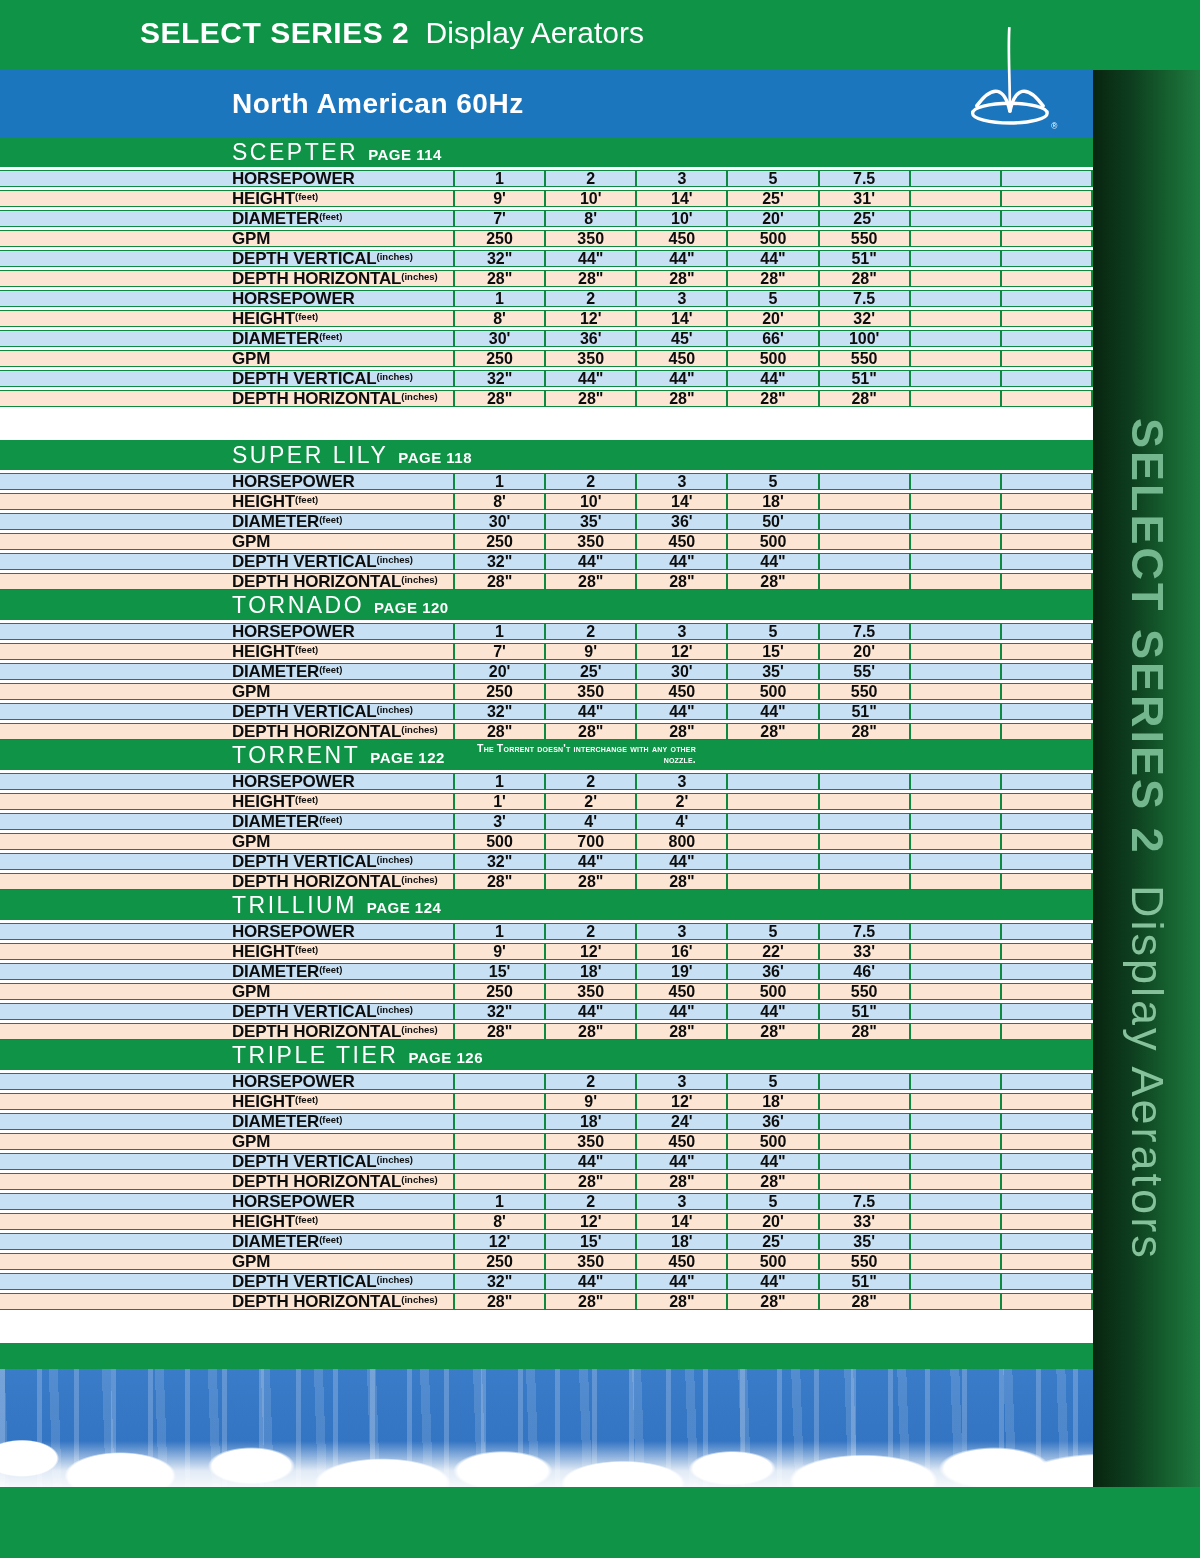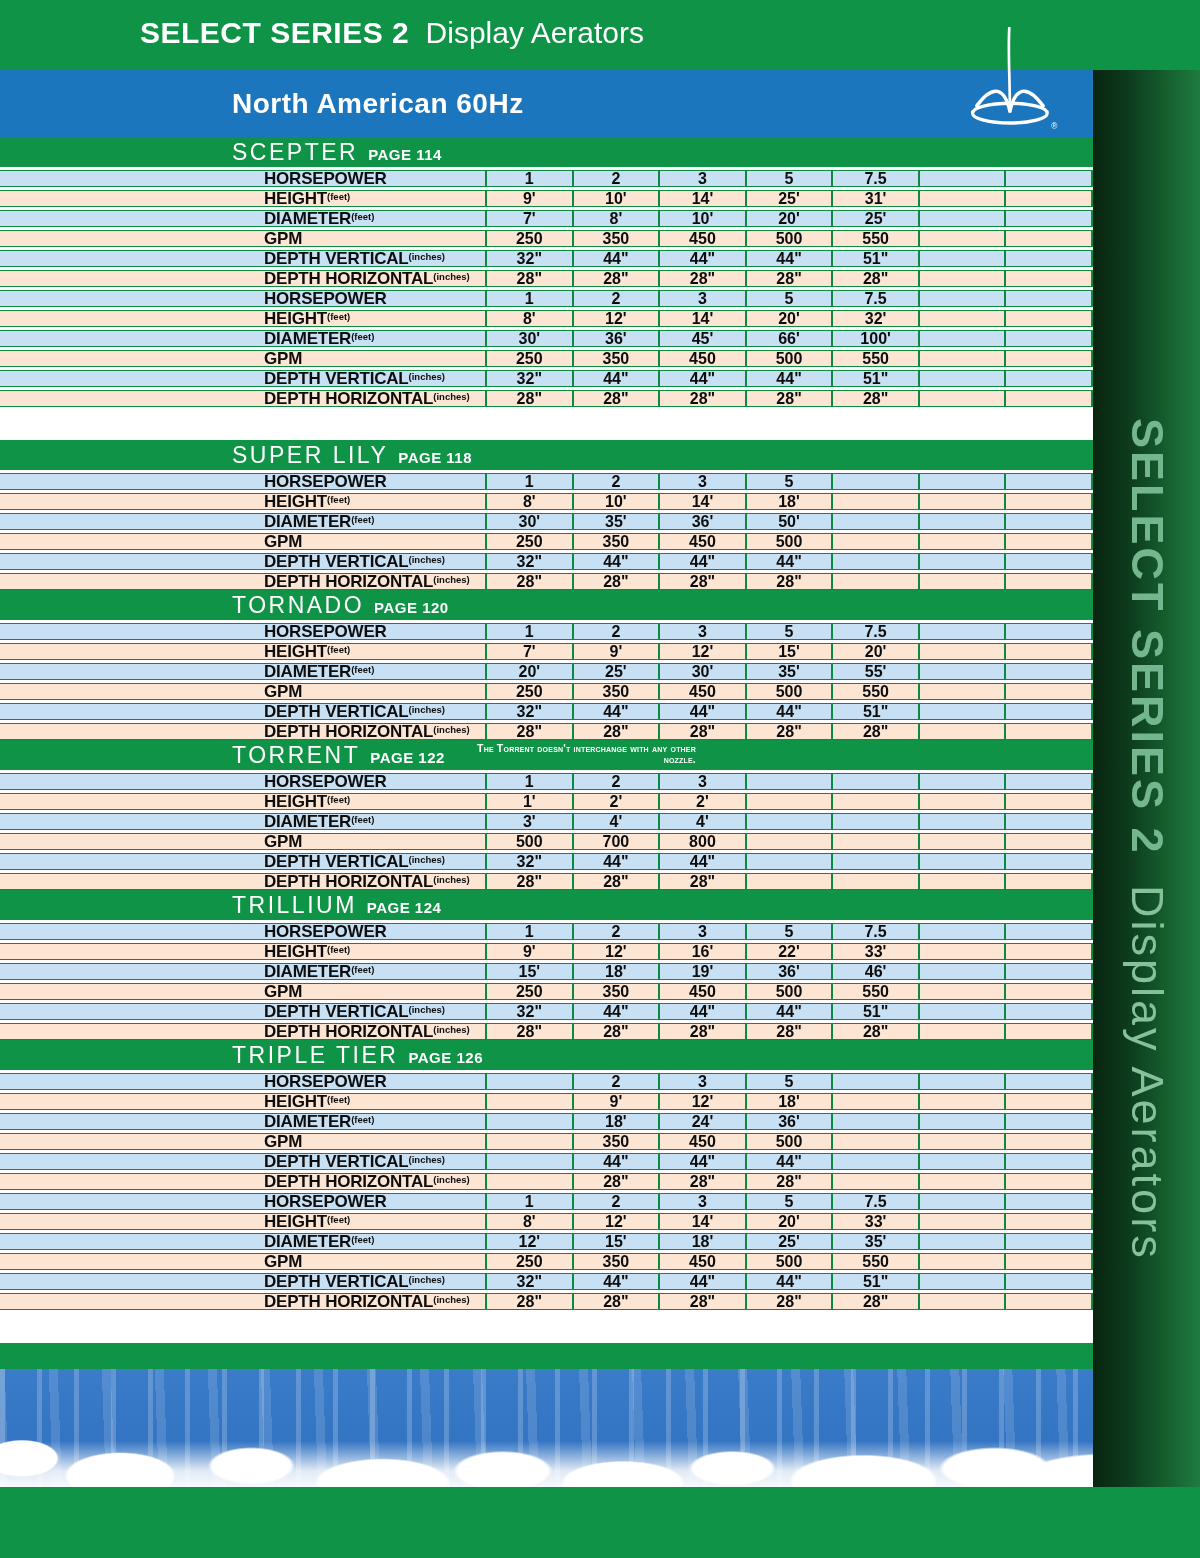--- a/index.html
+++ b/index.html
@@ -46,21 +46,20 @@
   .section-note {
     position:absolute; left:456px; top:3px; width:240px;
     font-size:10.5px; line-height:11px; font-weight:bold;
     font-variant:small-caps; letter-spacing:0.2px; color:#fff;text-align:right;
   }
 
   .spec-row {
     display:flex; height:17px; margin-top:3px; box-sizing:border-box;
     border-top:1px solid #0c8a40; border-bottom:1px solid #0c8a40;
     border-right:2px solid #0c8a40;
-    padding-left:32px;
   }
   .spec-row.blue  { background:#c7e0f4; }
   .spec-row.peach { background:#fce5d3; }
   .row-label-cell {
     flex:0 0 453px; padding-left:232px; box-sizing:border-box;
     font-weight:bold; font-size:17px; line-height:15px; color:#0d0d0d;
     letter-spacing:-0.2px; white-space:nowrap;
   }
   .row-unit { font-size:9.5px; font-weight:bold; position:relative; top:-4px; letter-spacing:0; }
   .value-cell {

